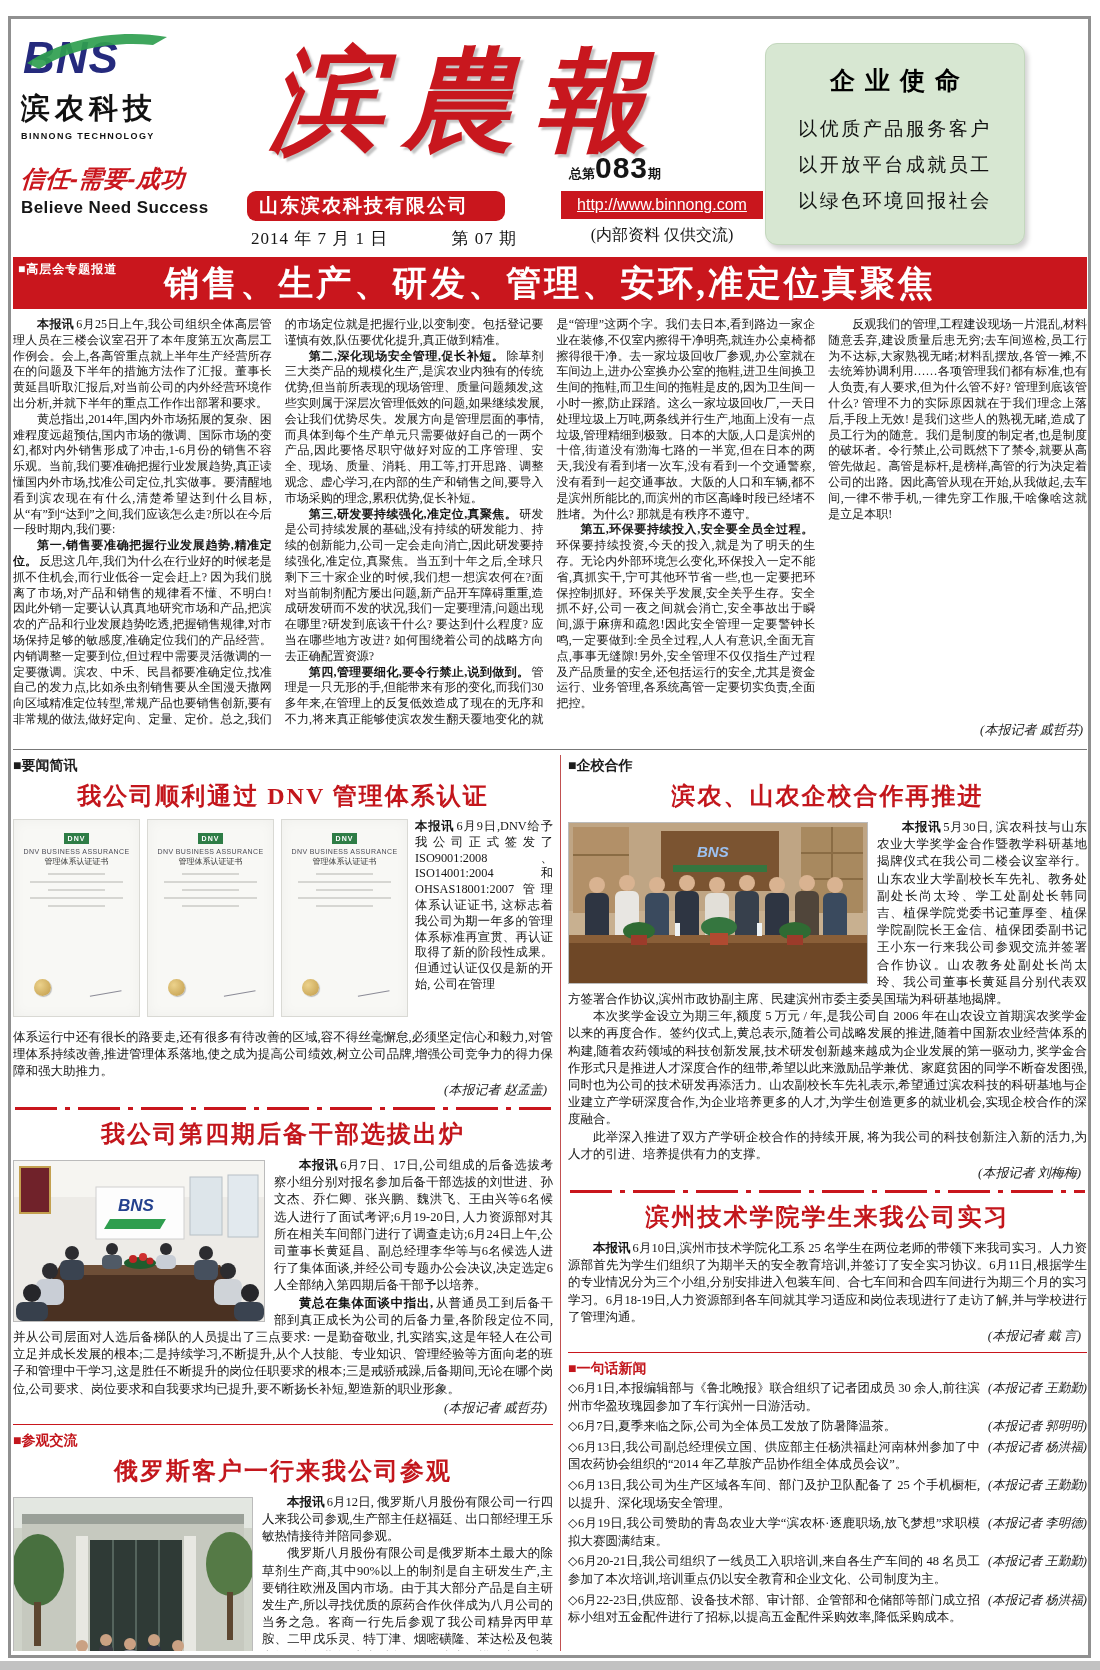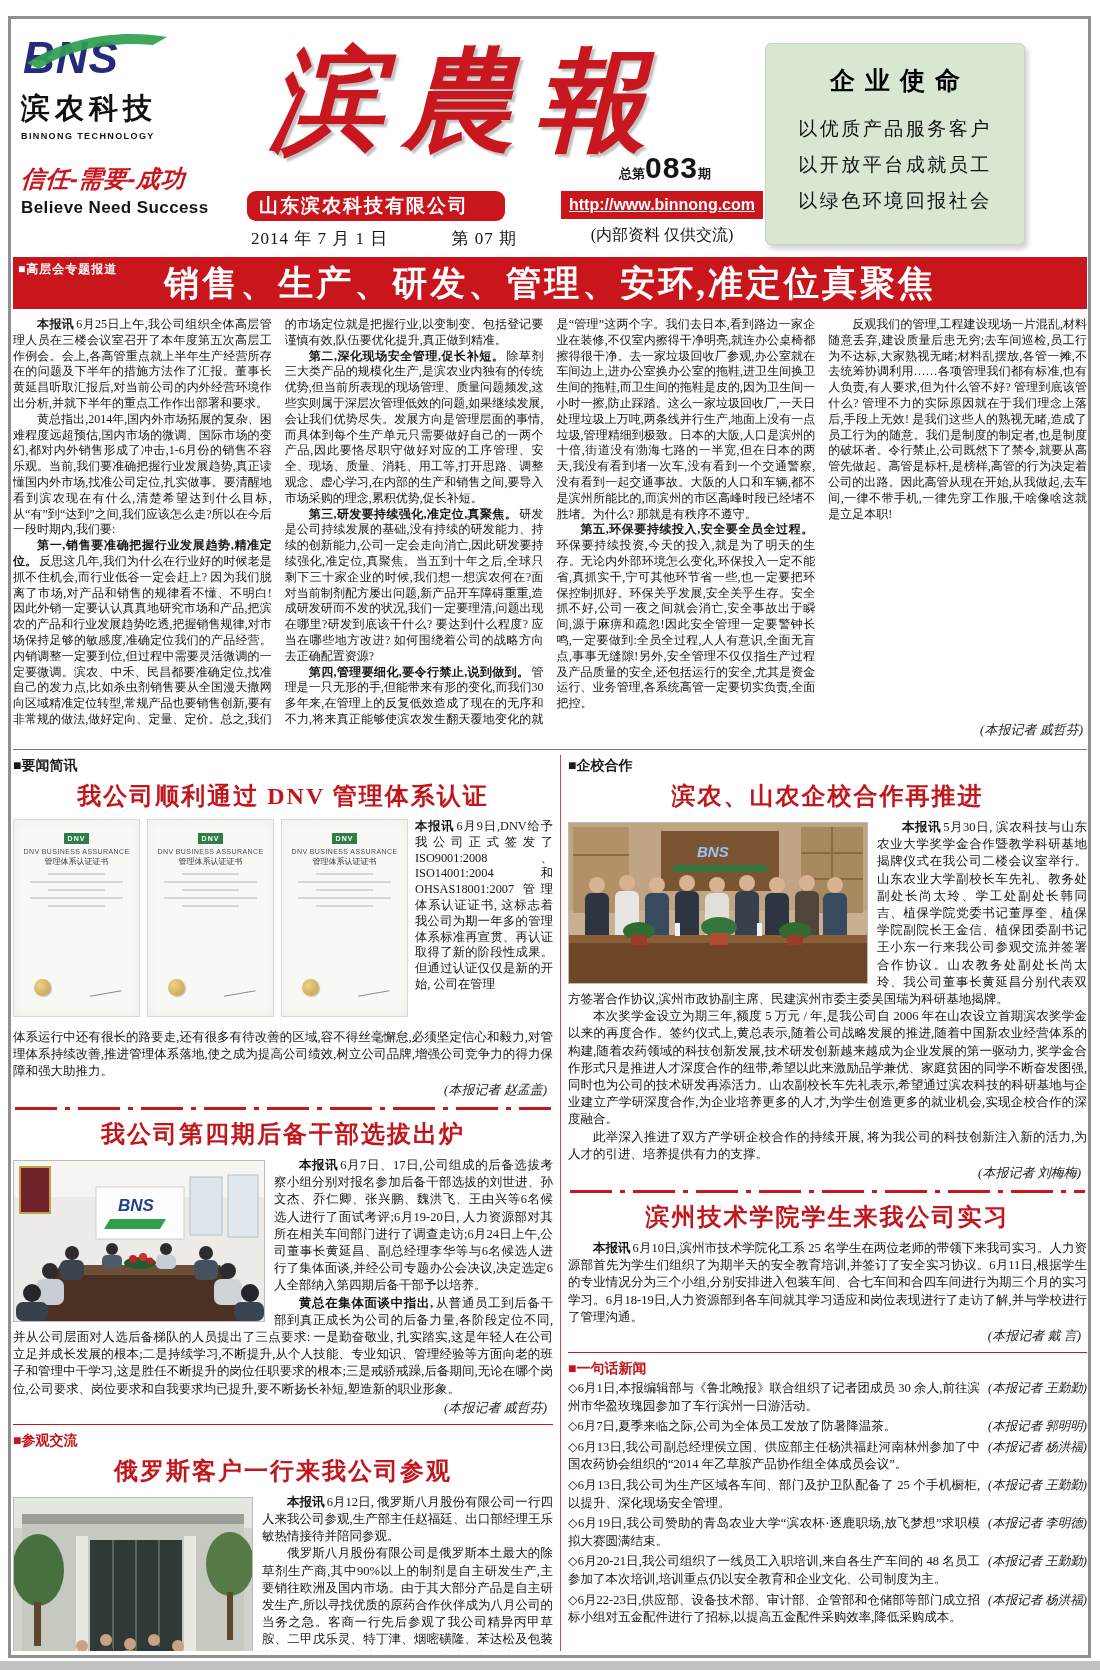--- a/index.html
+++ b/index.html
@@ -16,34 +16,34 @@
   .logo-cn{font-family:"Liberation Sans",sans-serif;font-weight:900;font-size:29px;letter-spacing:5px;color:#111;}
   .logo-en{font-family:"Liberation Sans",sans-serif;font-weight:bold;font-size:9px;letter-spacing:1.4px;color:#111;margin-top:2px;}
   .slogan-cn{margin-top:22px;color:#c9161d;font-family:"Liberation Sans",sans-serif;
              font-weight:900;font-style:italic;font-size:24px;letter-spacing:0.5px;transform:skewX(-4deg);}
   .slogan-en{font-family:"Liberation Sans",sans-serif;font-weight:bold;font-size:17px;margin-top:3px;letter-spacing:0.4px;}
   .paper-title{position:absolute;left:238px;top:-6px;width:416px;height:172px;
                display:flex;align-items:center;justify-content:center;
                font-size:112px;font-weight:bold;font-style:italic;color:#c8171e;
                letter-spacing:20px;text-indent:20px;white-space:nowrap;
                text-shadow:3px 3px 2px rgba(120,120,120,.45), -1px -1px 0 #fff;}
-  .issue-total{position:absolute;left:556px;top:130px;width:192px;text-align:center;font-family:"Liberation Sans",sans-serif;}
+  .issue-total{position:absolute;left:556px;top:130px;width:192px;text-align:left;font-family:"Liberation Sans",sans-serif;}
   .issue-total .sm{font-size:13px;font-weight:bold;}
   .issue-total .big{font-size:30px;font-weight:900;letter-spacing:1px;}
   .company-bar{position:absolute;left:234px;top:170px;width:258px;height:30px;background:#c9161d;
                color:#fff;font-family:"Liberation Sans",sans-serif;font-weight:bold;font-size:19px;
                line-height:30px;padding-left:12px;letter-spacing:2px;box-sizing:border-box;border-radius:9px;}
   .date-row{position:absolute;left:238px;top:206px;font-size:17px;letter-spacing:1px;}
   .date-row .iss{margin-left:58px;}
   .url-bar{position:absolute;left:548px;top:170px;width:202px;height:28px;background:#c9161d;
-           color:#fff;font-family:"Liberation Sans",sans-serif;font-weight:bold;font-size:16px;
+           color:#fff;font-family:"Liberation Sans",sans-serif;font-weight:normal;font-size:16px;
            line-height:28px;text-align:center;text-decoration:underline;}
   .mast-note{position:absolute;left:542px;top:204px;width:214px;text-align:center;font-size:16px;}
   .mission{position:absolute;left:752px;top:22px;width:260px;height:202px;background:#d7e7d2;
-           border:1px solid #c3d7bd;border-radius:6px;box-shadow:3px 4px 5px rgba(0,0,0,.18);box-sizing:border-box;}
+           border:1px solid #c3d7bd;border-radius:12px;box-shadow:3px 4px 5px rgba(0,0,0,.18);box-sizing:border-box;}
   .mission-title{margin-top:20px;text-align:center;font-family:"Liberation Sans",sans-serif;
                  font-weight:900;font-size:25px;letter-spacing:10px;text-indent:10px;color:#000;}
   .mission-lines{margin-top:14px;text-align:center;font-size:19px;letter-spacing:2.5px;line-height:1.9;color:#111;}
 
   
   .banner{position:absolute;left:0;top:236px;width:1074px;height:52px;background:#c9161d;}
   .banner-tag{position:absolute;left:5px;top:4px;color:#fff;font-family:"Liberation Sans",sans-serif;
               font-weight:bold;font-size:12px;letter-spacing:1px;}
   .banner-title{width:100%;text-align:center;color:#fff;font-weight:bold;font-size:35px;
                 line-height:54px;letter-spacing:3px;font-family:"Liberation Serif",serif;}

